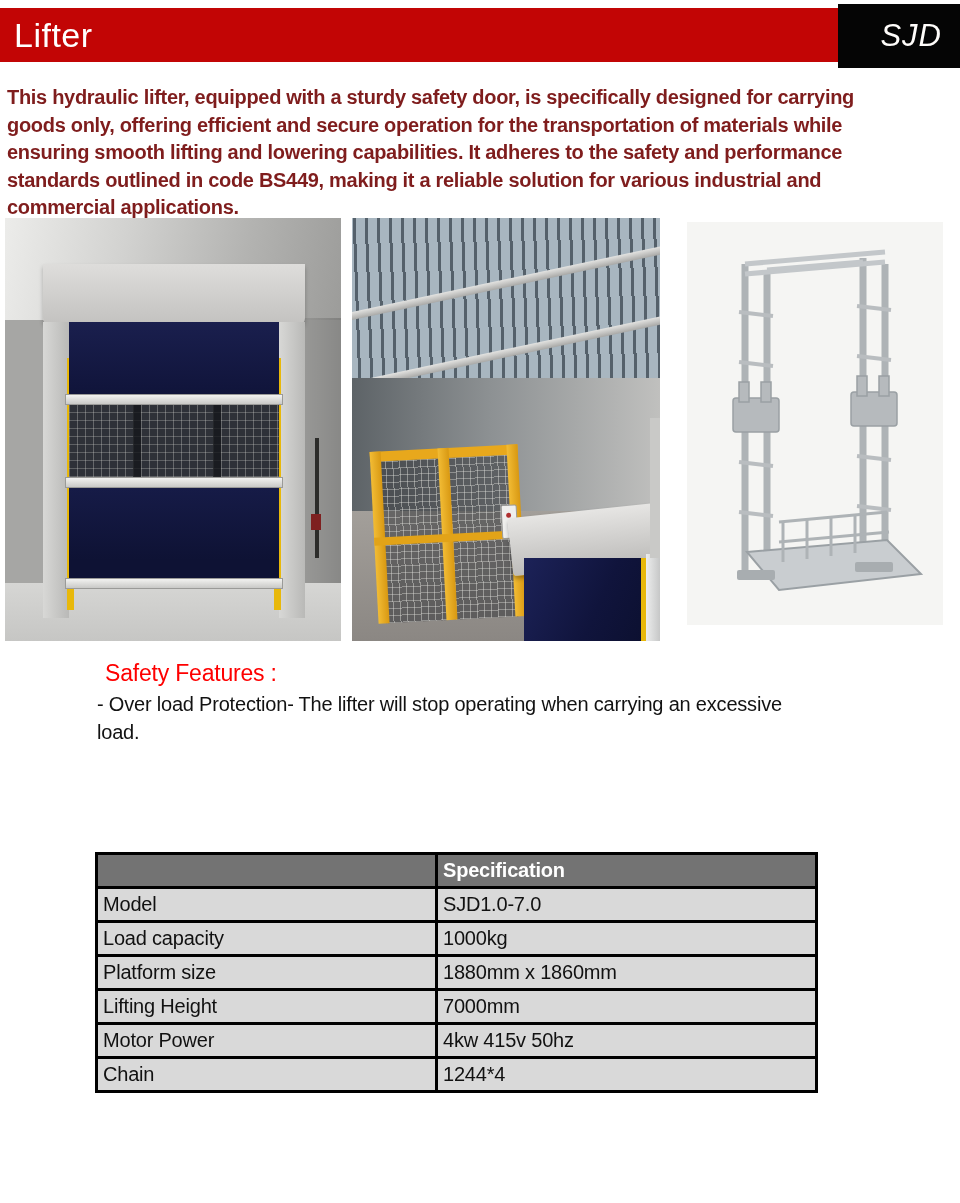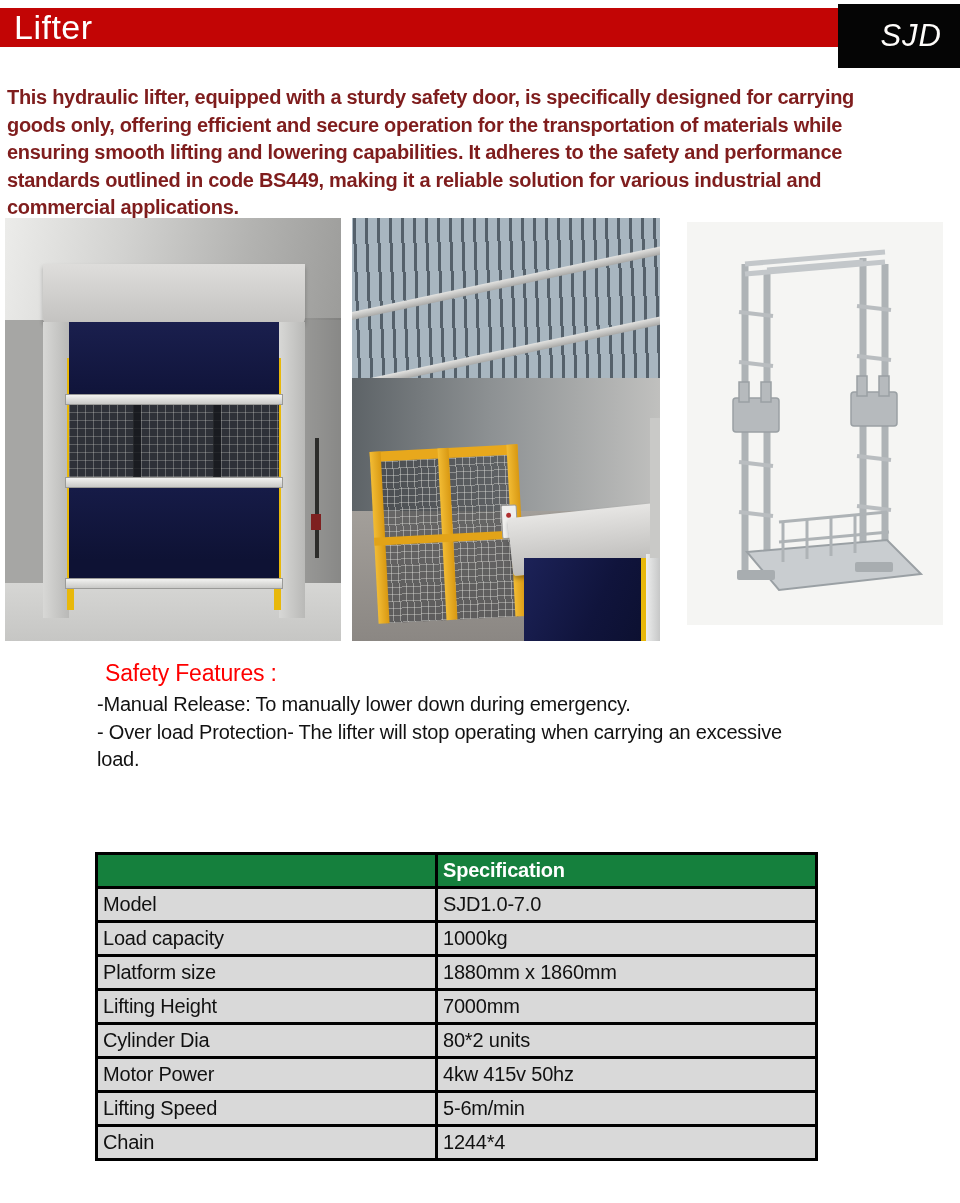--- a/index.html
+++ b/index.html
@@ -5,21 +5,21 @@
   * { margin: 0; padding: 0; box-sizing: border-box; }
   html, body { background: #ffffff; }
   body { font-family: "Liberation Sans", sans-serif; }
   .page {
     position: relative; width: 960px; height: 1203px;
     margin: 0 auto; background: #ffffff; overflow: hidden;
   }
 
   
   .titlebar {
-    position: absolute; left: 0; top: 8px; width: 838px; height: 39px;
+    position: absolute; left: 0; top: 8px; width: 838px; height: 54px;
     background: #c20505; color: #ffffff;
     display: flex; align-items: center;
   }
   .titlebar .title { font-size: 34px; padding-left: 14px; letter-spacing: 0.5px; }
   .brandbox {
     position: absolute; right: 0; top: 4px; width: 122px; height: 64px;
     background: #050505; color: #fffdfb;
     display: flex; align-items: center; justify-content: flex-end;
   }
   .brandbox .brand { font-size: 31px; font-style: italic; padding-right: 18px; letter-spacing: 1px; }
@@ -118,21 +118,21 @@
     border-collapse: collapse; table-layout: fixed;
     font-size: 20px; color: #111111; letter-spacing: -0.2px;
   }
   .spec-table col.c1 { width: 340px; }
   .spec-table col.c2 { width: 380px; }
   .spec-table td, .spec-table th {
     border: 3px solid #000000; height: 34px;
     padding: 0 0 0 5px; text-align: left; vertical-align: middle;
     background: #d9d9d9; font-weight: normal; overflow: hidden; white-space: nowrap;
   }
-  .spec-table th { background: #15803d; color: #ffffff; font-weight: bold; }
+  .spec-table th { background: #737373; color: #ffffff; font-weight: bold; }
 </style>
 </head>
 <body>
 
 <div class="page">
 
   <div class="titlebar">
     <span class="title">Lifter</span>
   </div>
   <div class="brandbox">
@@ -231,21 +231,20 @@
       </g>
       <g fill="#a8adb0">
         <rect x="50" y="348" width="38" height="10" rx="2"></rect>
         <rect x="168" y="340" width="38" height="10" rx="2"></rect>
       </g>
     </svg>
   </div>
 
   <div class="safety-heading">Safety Features :</div>
   <div class="safety-list">
-    <div>-Manual Release: To manually lower down during emergency.</div>
     <div>- Over load Protection- The lifter will stop operating when carrying an excessive load.</div>
   </div>
 
   <table class="spec-table">
     <colgroup>
         <col class="c1">
         <col class="c2">
       </colgroup>
     <tbody>
         <tr>
@@ -262,31 +261,23 @@
     </tr>
     <tr>
       <td>Platform size</td>
       <td>1880mm x 1860mm</td>
     </tr>
     <tr>
       <td>Lifting Height</td>
       <td>7000mm</td>
     </tr>
     <tr>
-      <td>Cylinder Dia</td>
-      <td>80*2 units</td>
-    </tr>
-    <tr>
       <td>Motor Power</td>
       <td>4kw 415v 50hz</td>
     </tr>
     <tr>
-      <td>Lifting Speed</td>
-      <td>5-6m/min</td>
-    </tr>
-    <tr>
       <td>Chain</td>
       <td>1244*4</td>
     </tr>
   </tbody>
     </table>
 
 </div>
 
 </body></html>

